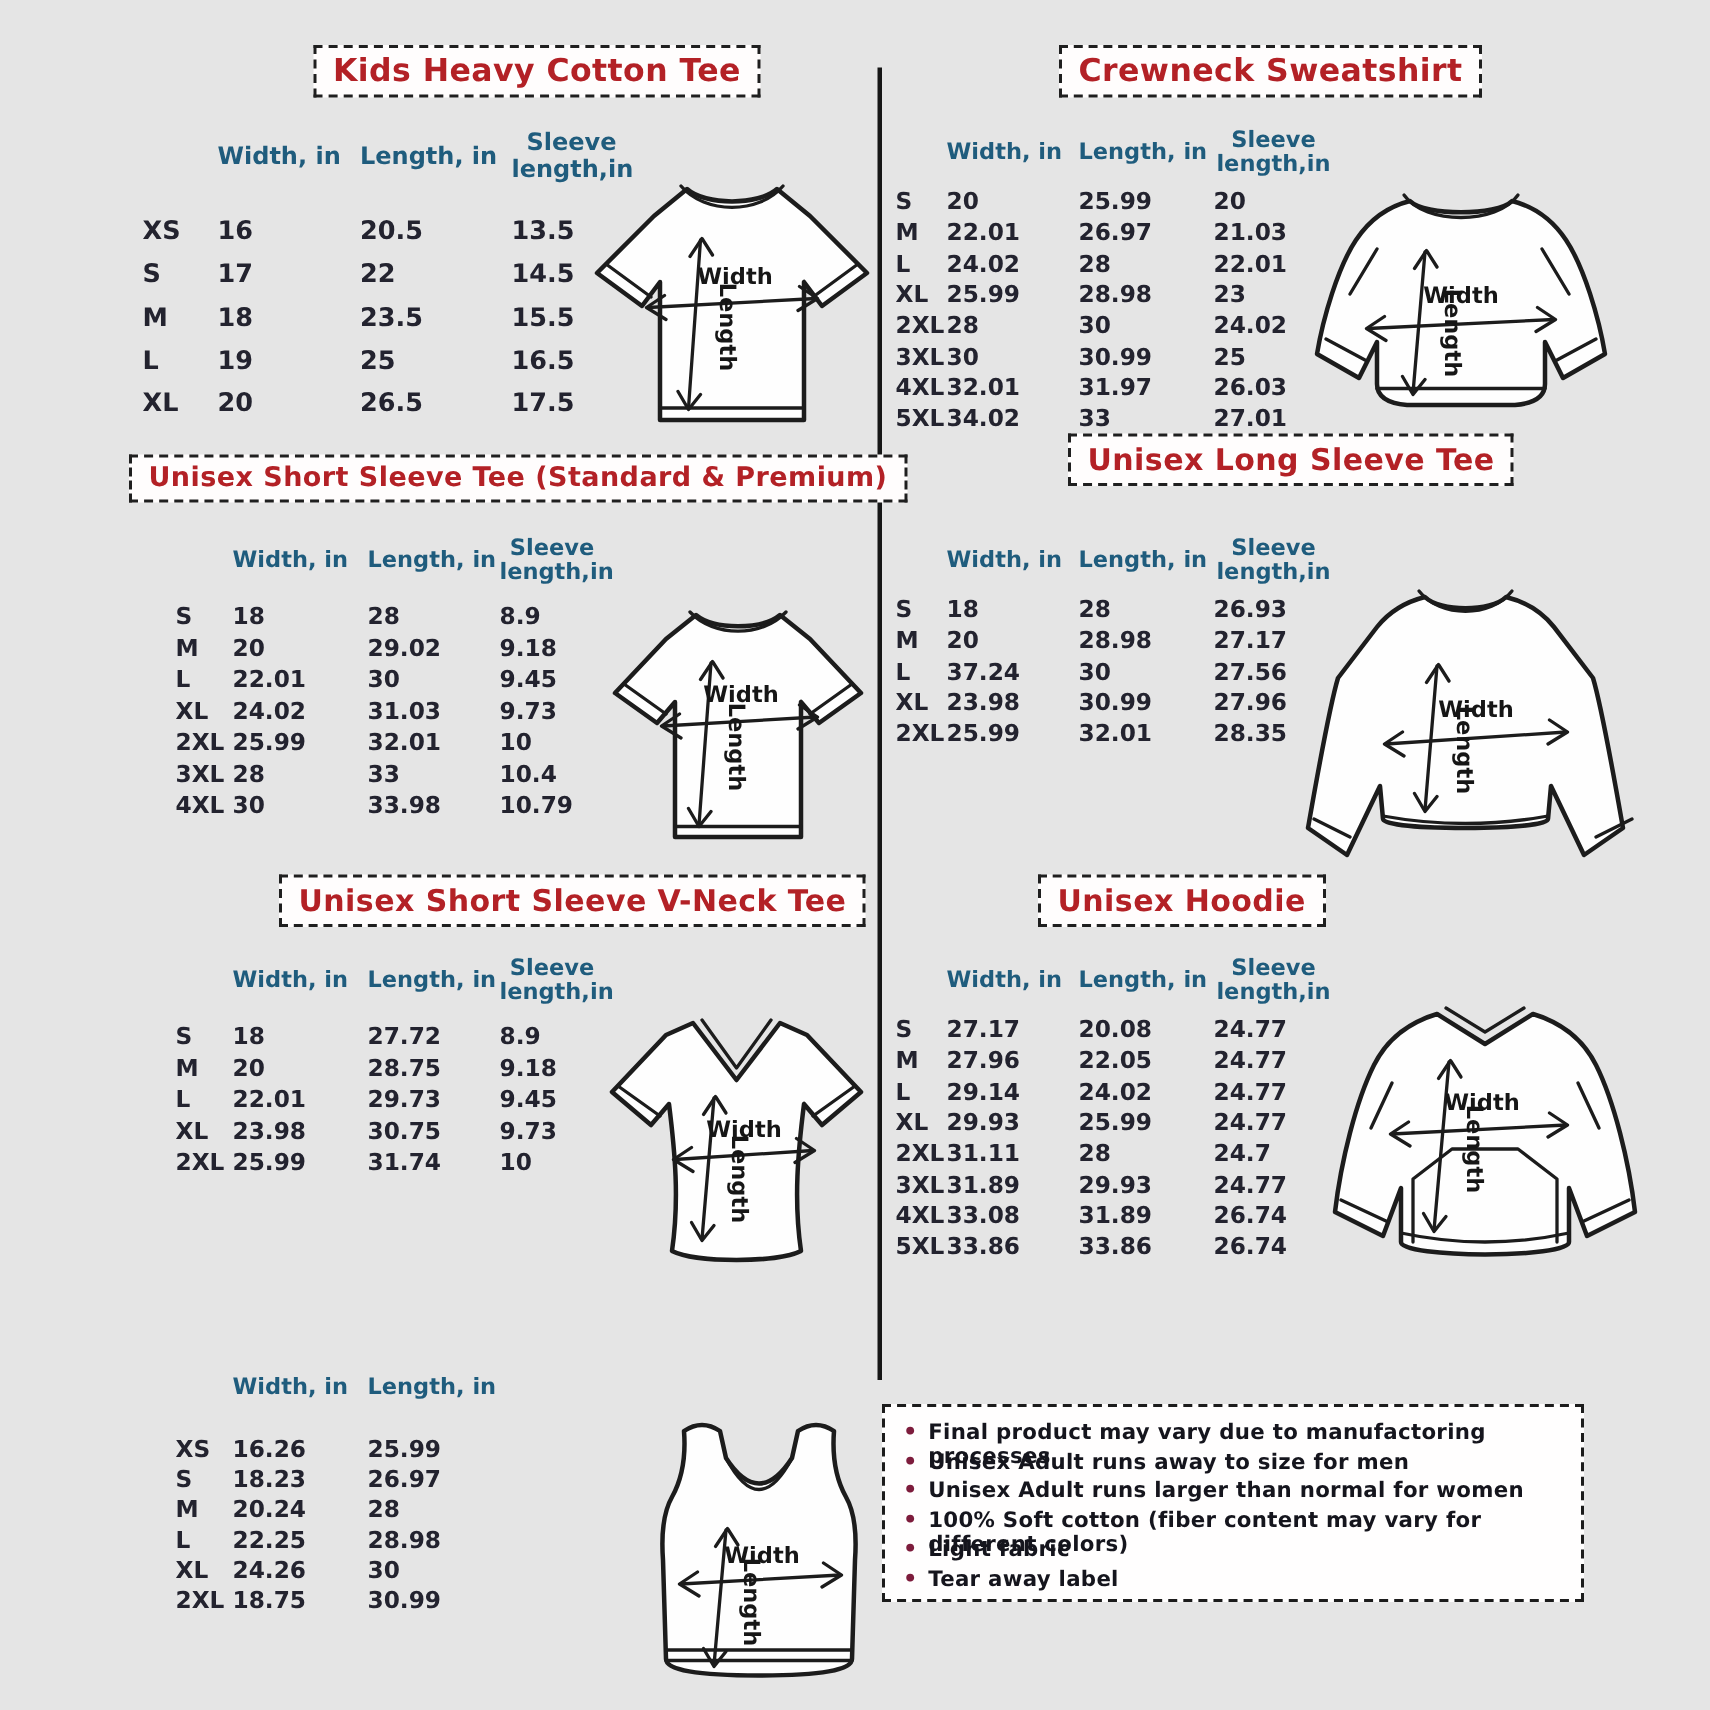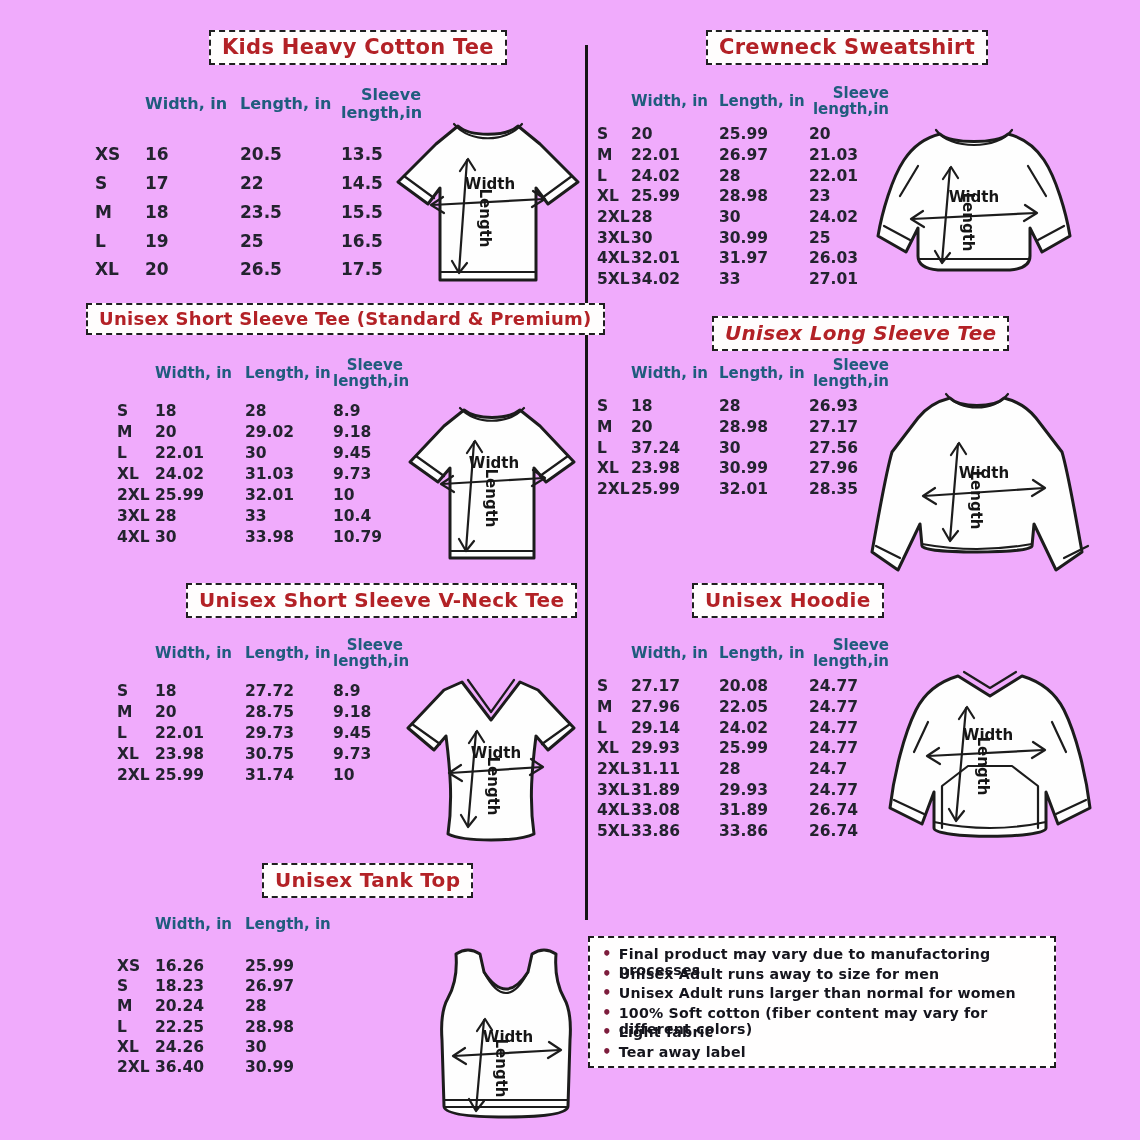--- a/index.html
+++ b/index.html
@@ -1,32 +1,32 @@
 <!DOCTYPE html>
 <html><head>
 <meta charset="utf-8">
 <style>
   * { margin:0; padding:0; box-sizing:border-box; }
   html,body { width:1140px; height:1140px; background:#ffffff;
     font-family:"DejaVu Sans", sans-serif; overflow:hidden; position:relative; }
 
-  .canvas { position:absolute; inset:0; width:1140px; height:1140px; background:#f0abfc; }
+  .canvas { position:absolute; inset:0; width:1140px; height:1140px; background:#e5e5e5; }
 
   .divider { position:absolute; left:585px; top:45px; width:3px; height:875px; background:#161616; }
 
   .sec-title { position:absolute; display:inline-block; border:2px dashed #1f1f1f;
     background:#fffdfd; color:#b32126; font-weight:700; white-space:nowrap;
     padding:3px 11px 4px; font-size:20px; letter-spacing:0.3px; }
   .sec-title.big { font-size:21px; }
   .sec-title.long { font-size:18px;text-align:center; }
 
   .tbl { position:absolute; color:#23232f; font-weight:700; }
   .row { display:grid; align-items:center; }
   .hdr { color:#1f5c7d; font-weight:700; white-space:pre-line; line-height:1.1; }
-  .hdr.ctr { text-align:right; }
+  .hdr.ctr { text-align:center; }
 
   .kids .row  { grid-template-columns:50px 95px 101px 80px; height:28.75px; font-size:17px; }
   .kids .thead{ height:44px; margin-bottom:14px; font-size:16px; }
 
   .std .row   { grid-template-columns:34px 88px 90px 80px; height:20.7px; font-size:15.5px; }
   .std .thead { height:42px; margin-bottom:2px; font-size:15px; }
 
   .mid .row   { grid-template-columns:38px 90px 88px 70px; height:21px; font-size:15.5px; }
   .mid .thead { height:42px; margin-bottom:6px; font-size:15px; }
 
@@ -284,21 +284,21 @@
       <path class="thin" d="M47,78 L35,86 L48,94 M127,72 L139,80 L126,88"></path>
     </g>
     <g>
       <path class="thin" d="M68,44 L60,152"></path>
       <path class="thin" d="M61,55 L69,43 L76,54 M53,141 L60,153 L68,143"></path>
     </g>
     <text x="88" y="70" text-anchor="middle">Width</text>
     <text transform="translate(80,100) rotate(90)" text-anchor="middle">Length</text>
   </svg>
 
-  <div class="sec-title" style="left:712px; top:316px;font-style:italic;">
+  <div class="sec-title" style="left:712px; top:289px;">
     <span>Unisex Long Sleeve Tee</span>
   </div>
   <div class="tbl std" style="left:597px; top:352px;">
     <div class="row thead h3">
       <span></span>
       <span class="hdr">Width, in</span>
       <span class="hdr">Length, in</span>
       <span class="hdr ctr">Sleeve
 length,in</span>
     </div>
@@ -504,23 +504,20 @@
       <path class="thin" d="M61,96 L49,104 L62,112 M155,90 L167,98 L154,106"></path>
     </g>
     <g>
       <path class="thin" d="M88,56 L78,168"></path>
       <path class="thin" d="M81,67 L89,55 L96,66 M71,157 L78,169 L86,159"></path>
     </g>
     <text x="110" y="88" text-anchor="middle">Width</text>
     <text transform="translate(100,114) rotate(90)" text-anchor="middle">Length</text>
   </svg>
 
-  <div class="sec-title" style="left:262px; top:863px;">
-    <span>Unisex Tank Top</span>
-  </div>
   <div class="tbl tank" style="left:117px; top:912px;">
     <div class="row thead">
       <span></span>
       <span class="hdr">Width, in</span>
       <span class="hdr">Length, in</span>
     </div>
     <div>
 
         <div class="row">
           <span>XS</span>
@@ -547,21 +544,21 @@
         </div>
 
         <div class="row">
           <span>XL</span>
           <span>24.26</span>
           <span>30</span>
         </div>
 
         <div class="row">
           <span>2XL</span>
-          <span>36.40</span>
+          <span>18.75</span>
           <span>30.99</span>
         </div>
       </div>
   </div>
   <svg class="garment" style="left:424px; top:944px;" width="164" height="182" viewBox="0 0 164 182">
     <path class="body" d="M32,10 Q44,2 56,10 L60,28 Q82,62 104,28 L108,10 Q120,2 132,10 Q130,36 140,54 Q148,68 146,96 L144,162 Q144,173 82,173 Q20,173 20,162 L18,96 Q16,68 24,54 Q34,36 32,10 Z"></path>
     <path class="thin" d="M60,28 Q82,70 104,28"></path>
     <path class="thin" d="M20,156 L144,156 M20,163 L144,163"></path>
     <g>
       <path class="thin" d="M30,112 L136,106"></path>

